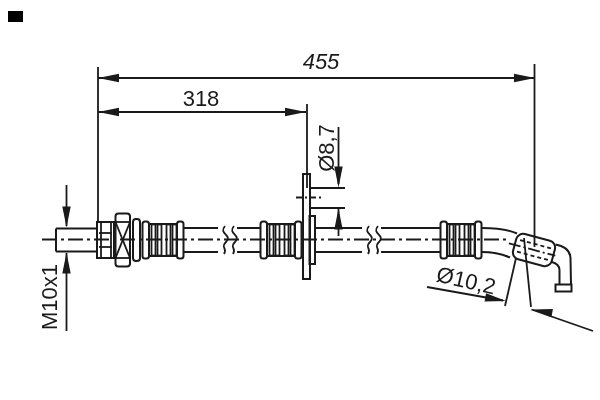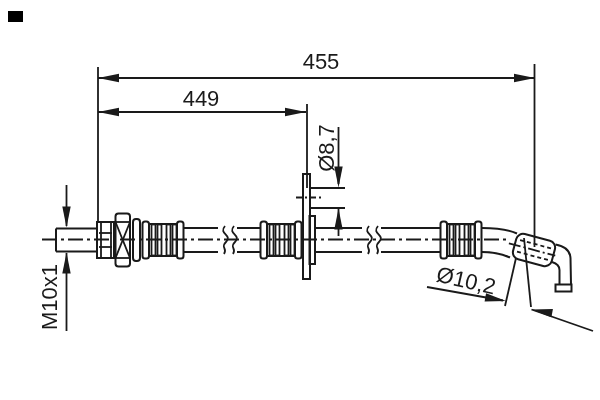--- a/index.html
+++ b/index.html
@@ -139,22 +139,22 @@
     <g>
       <line class="ln" x1="516" y1="258" x2="505" y2="306"></line>
       <line class="ln" x1="524" y1="238" x2="531" y2="307"></line>
       <line class="ln" x1="427" y1="287" x2="503" y2="300.5"></line>
       <use href="#arr" transform="translate(506,301) rotate(-170)"></use>
       <line class="ln" x1="531.5" y1="309.5" x2="593" y2="331"></line>
       <use href="#arr" transform="translate(531.5,309.5) rotate(10)"></use>
     </g>
   </svg>
 
-  <span class="dim-label" style="left:291px;top:50px;width:60px;">455</span>
+  <span class="dim-label" style="left:291px;top:50px;width:60px;font-style:italic;">455</span>
 
-  <span class="dim-label" style="left:171px;top:87px;width:60px;">449</span>
+  <span class="dim-label" style="left:171px;top:87px;width:60px;">318</span>
 
   <span class="dim-label rot-ccw" style="left:297px;top:136px;width:60px;">Ø8,7</span>
 
   <span class="dim-label rot-ccw" style="left:14px;top:285px;width:72px;">M10x1</span>
 
   <span class="dim-label rot-diag" style="left:433px;top:269px;width:66px;">Ø10,2</span>
 </div>
 
 </body></html>

